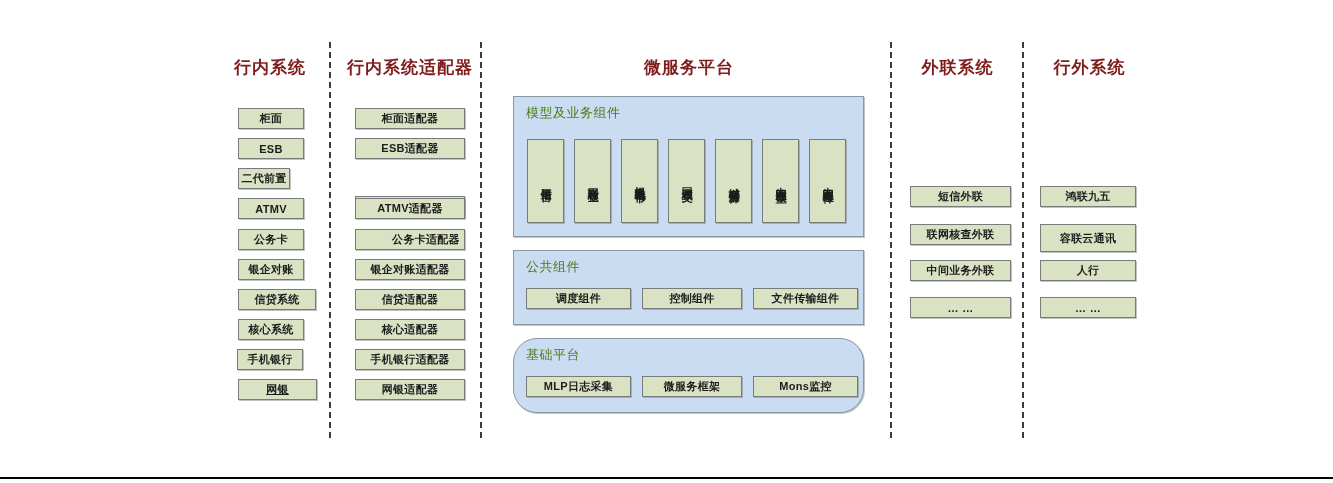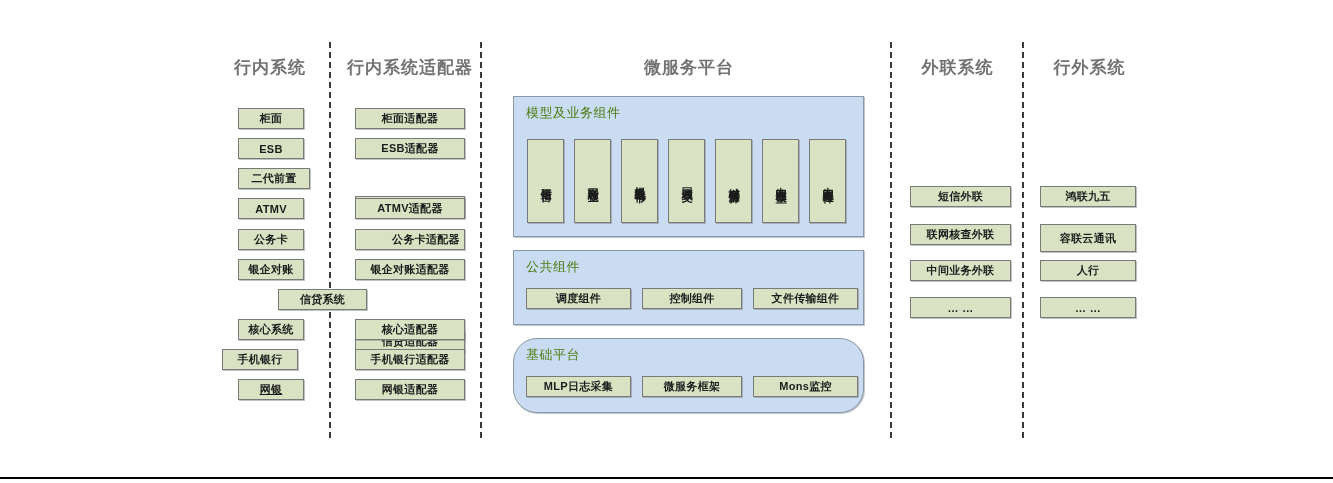--- a/index.html
+++ b/index.html
@@ -19,21 +19,21 @@
     height: 483px;
     background: #ffffff;
     overflow: hidden;
   }
 
   
   .col-title {
     position: absolute;
     font-size: 17px;
     font-weight: bold;
-    color: #737373;
+    color: #7f1d1d;
     letter-spacing: 1px;
     text-align: center;
     white-space: nowrap;
   }
 
   
   .vdash {
     position: absolute;
     width: 0;
     border-left: 2px dashed #3a3a3a;
@@ -117,36 +117,36 @@
   <div class="vdash" style="left:1022px; top:42px; height:396px;"></div>
 
   <div class="col-title" style="left:205px; top:56px; width:130px;">行内系统</div>
   <div class="col-title" style="left:340px; top:56px; width:140px;">行内系统适配器</div>
   <div class="col-title" style="left:513px; top:56px; width:352px;">微服务平台</div>
   <div class="col-title" style="left:895px; top:56px; width:125px;">外联系统</div>
   <div class="col-title" style="left:1027px; top:56px; width:125px;">行外系统</div>
 
   <div class="gbox" style="left:238px; top:108px; width:66px; height:21px;">柜面</div>
   <div class="gbox" style="left:238px; top:138px; width:66px; height:21px;">ESB</div>
-  <div class="gbox" style="left:238px; top:168px; width:72px; height:21px;">二代前置</div>
+  <div class="gbox" style="left:238px; top:168px; width:52px; height:21px;">二代前置</div>
   <div class="gbox" style="left:238px; top:198px; width:66px; height:21px;">ATMV</div>
   <div class="gbox" style="left:238px; top:229px; width:66px; height:21px;">公务卡</div>
   <div class="gbox" style="left:238px; top:259px; width:66px; height:21px;">银企对账</div>
-  <div class="gbox" style="left:238px; top:289px; width:89px; height:21px;margin-left:40px;">信贷系统</div>
+  <div class="gbox" style="left:238px; top:289px; width:78px; height:21px;">信贷系统</div>
   <div class="gbox" style="left:238px; top:319px; width:66px; height:21px;">核心系统</div>
-  <div class="gbox" style="left:222px; top:349px; width:76px; height:21px;">手机银行</div>
-  <div class="gbox" style="left:238px; top:379px; width:66px; height:21px;text-decoration:underline;">网银</div>
+  <div class="gbox" style="left:237px; top:349px; width:66px; height:21px;">手机银行</div>
+  <div class="gbox" style="left:238px; top:379px; width:79px; height:21px;text-decoration:underline;">网银</div>
 
   <div class="gbox" style="left:355px; top:108px; width:110px; height:21px;">柜面适配器</div>
   <div class="gbox" style="left:355px; top:138px; width:110px; height:21px;">ESB适配器</div>
   <div class="gbox" style="left:355px; top:168px; width:110px; height:21px;margin-top:28px;">二代前置适配器</div>
   <div class="gbox" style="left:355px; top:198px; width:110px; height:21px;">ATMV适配器</div>
   <div class="gbox" style="left:355px; top:229px; width:110px; height:21px;padding-left:32px;">公务卡适配器</div>
   <div class="gbox" style="left:355px; top:259px; width:110px; height:21px;">银企对账适配器</div>
-  <div class="gbox" style="left:355px; top:289px; width:110px; height:21px;margin-top:42px;">信贷适配器</div>
+  <div class="gbox" style="left:355px; top:289px; width:110px; height:21px;">信贷适配器</div>
   <div class="gbox" style="left:355px; top:319px; width:110px; height:21px;">核心适配器</div>
   <div class="gbox" style="left:355px; top:349px; width:110px; height:21px;">手机银行适配器</div>
   <div class="gbox" style="left:355px; top:379px; width:110px; height:21px;">网银适配器</div>
 
   <div class="panel" style="left:513px; top:96px; width:351px; height:141px;">
     <div class="panel-title">模型及业务组件</div>
     <div class="vbox" style="left:13px; top:42px; width:37px; height:84px;">
       <span class="vtext">短信平台</span>
     </div>
     <div class="vbox" style="left:60px; top:42px; width:37px; height:84px;">

